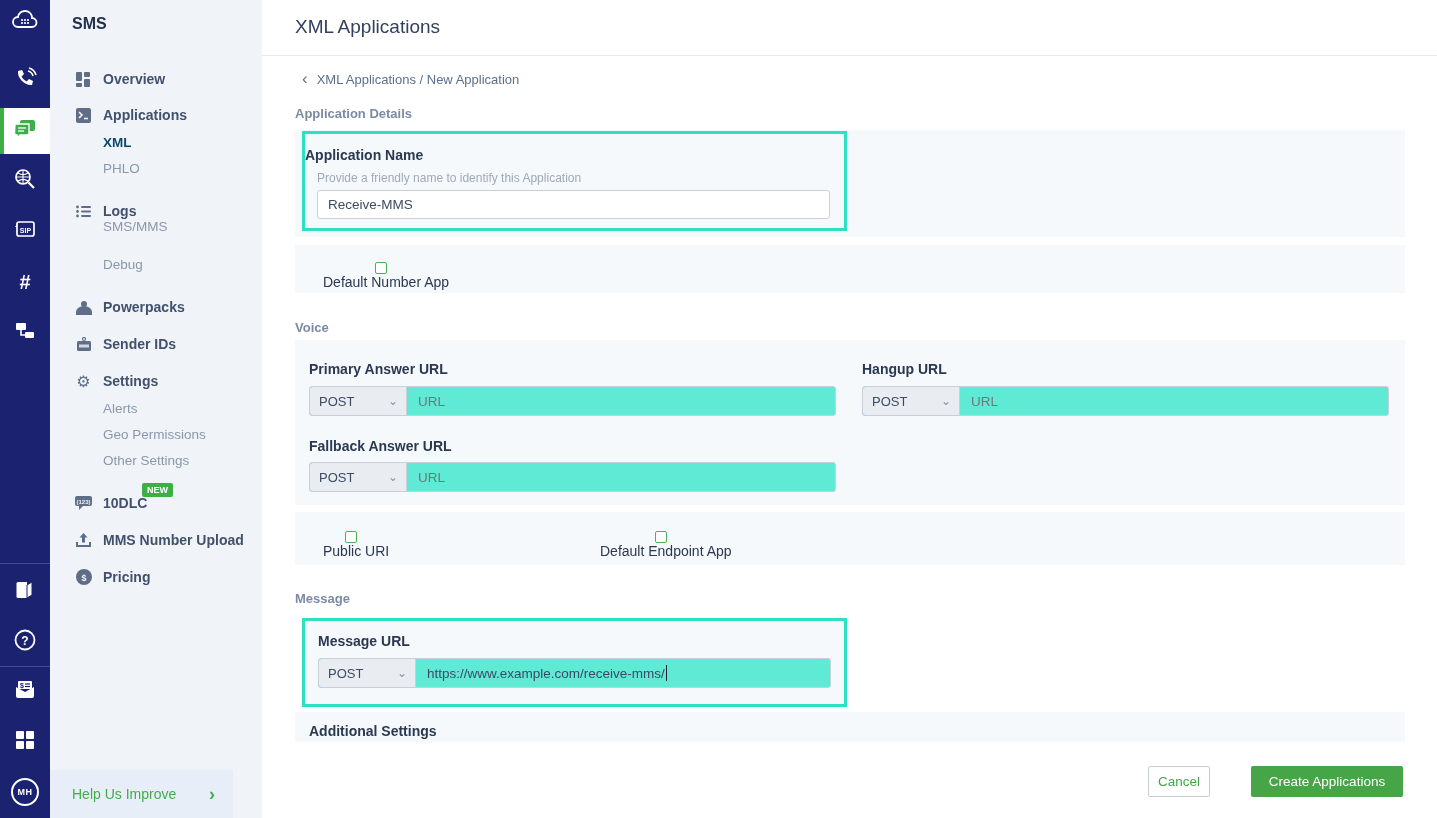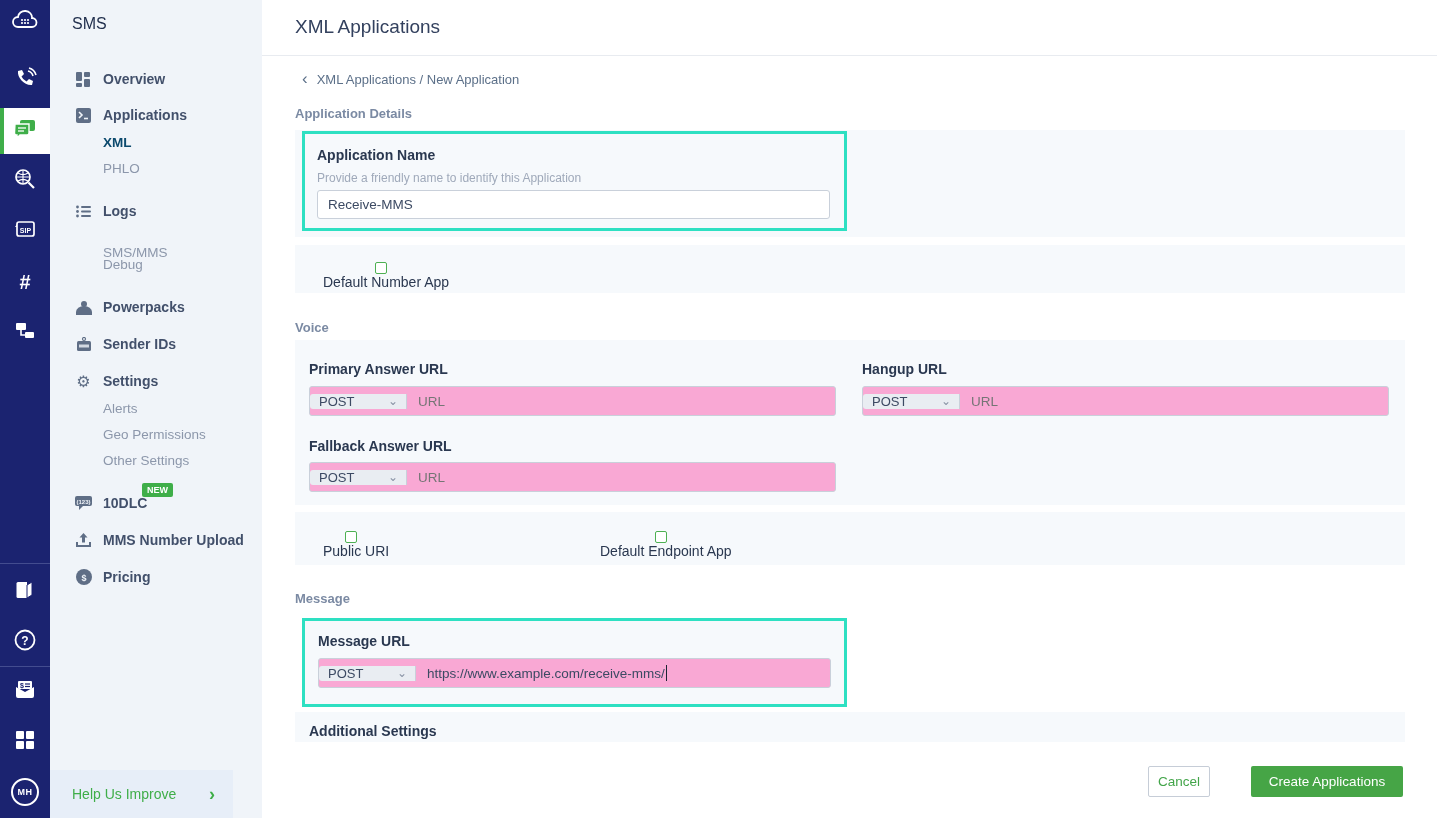--- a/index.html
+++ b/index.html
@@ -13,21 +13,21 @@
   .rail-item.active { background:#fff; }
   .rail-item.active .abar { position:absolute; left:0; top:0; width:4px; height:100%; background:#3fae49; }
   .rail-div { position:absolute; left:0; width:50px; height:1px; background:#434c8f; }
   .glyph { color:#fff; font-weight:bold; }
   .avatar { width:28px; height:28px; border:2px solid #fff; border-radius:50%;
     display:flex; align-items:center; justify-content:center; color:#fff;
     font-size:9px; font-weight:bold; letter-spacing:.5px; }
 
   
   .sidebar { position:absolute; left:50px; top:0; width:212px; height:818px; background:#f0f4f9; }
-  .sb-title { position:absolute; left:22px; top:15px; font-size:16px; font-weight:normal; color:#22304e; }
+  .sb-title { position:absolute; left:22px; top:15px; font-size:16px; font-weight:bold; color:#22304e; }
   .srow { position:absolute; left:0; width:212px; height:22px; display:flex; align-items:center; cursor:pointer; }
   .srow .sicon { position:absolute; left:25px; width:17px; height:17px; display:flex;
     align-items:center; justify-content:center; color:#5f6e86; }
   .srow .slabel { position:absolute; left:53px; font-size:14px; font-weight:bold; color:#42506b; white-space:nowrap; }
   .srow.child .slabel { font-weight:normal; color:#8c97ab; font-size:13.5px; }
   .srow.child.active .slabel { color:#0c4a6e; font-weight:bold; }
   .badge-new { position:absolute; left:92px; top:-9px; background:#3fae49; color:#fff;
     font-size:9px; font-weight:bold; padding:2px 5px; border-radius:2px; }
   .sb-foot { position:absolute; left:0; bottom:0; width:183px; height:48px; background:#e7eef8;
     display:flex; align-items:center; cursor:pointer;text-align:center; }
@@ -44,21 +44,21 @@
 
   .card { position:absolute; background:#f6f9fc; }
   .hl { position:absolute; border:3px solid #2ee0c2; }
   .field-label { font-size:14px; font-weight:bold; color:#2a3850; }
   .helper { font-size:12px; color:#9fa9ba; }
 
   .tinput { height:29px; border:1px solid #c9d0da; border-radius:3px; background:#fff;
     font-size:13.5px; color:#3c4a63; padding:0 10px; font-family:"Liberation Sans", sans-serif; width:100%; }
   .tinput::placeholder { color:#aab3c2; }
 
-  .igroup { position:absolute; height:30px; display:flex; border:1px solid #c9d0da; border-radius:3px; background:#f9a8d4;align-items:center; }
+  .igroup { position:absolute; height:30px; display:flex; border:1px solid #c9d0da; border-radius:3px; background:#5eead4; }
   .sel { width:97px; background:#e9edf2; border-right:1px solid #c9d0da; display:flex;
     align-items:center; padding:0 9px; position:relative; cursor:pointer;
     border-radius:3px 0 0 3px; }
   .sel .selval { font-size:13px; color:#3c4a63; }
   .sel .chev { position:absolute; right:8px; color:#8a94a6; font-size:12px; }
   .igroup input, .igroup .fakeinput { flex:1; border:none; outline:none; font-size:13.5px; color:#3c4a63;
     padding:0 11px; background:transparent; font-family:"Liberation Sans", sans-serif; }
   .fakeinput { display:flex; align-items:center; }
   .caret { display:inline-block; width:1.5px; height:16px; background:#1d2433; margin-left:1px; }
 
@@ -239,21 +239,21 @@
           <rect x="5" y="1" width="10" height="2" rx="1"></rect>
         <circle cx="1.5" cy="6.5" r="1.4"></circle>
           <rect x="5" y="5.5" width="10" height="2" rx="1"></rect>
         <circle cx="1.5" cy="11" r="1.4"></circle>
           <rect x="5" y="10" width="10" height="2" rx="1"></rect>
       </svg>
     </span>
     <span class="slabel">Logs</span>
   </div>
 
-  <div class="srow child" style="top:241px;padding-left:14px;">
+  <div class="srow child" style="top:215px;padding-left:14px;">
     <span class="slabel">SMS/MMS</span>
   </div>
 
   <div class="srow child" style="top:253px;">
     <span class="slabel">Debug</span>
   </div>
 
   <div class="srow parent" style="top:296px;">
     <span class="sicon">
       <svg width="16" height="15" viewBox="0 0 16 15" fill="#5f6e86">
@@ -338,21 +338,21 @@
   <div class="crumb">
     <span class="bchev">‹</span>
     <span>XML Applications / New Application</span>
   </div>
 
   <div class="seclabel" style="left:33px; top:106px;">Application Details</div>
 
   <div class="card" style="left:33px; top:130px; width:1110px; height:107px;"></div>
 
   <div class="hl" style="left:40px; top:131px; width:545px; height:100px;">
-    <div class="field-label" style="position:absolute; left:12px; top:13px;">Application Name</div>
+    <div class="field-label" style="position:absolute; left:0; top:13px;">Application Name</div>
     <div class="helper" style="position:absolute; left:12px; top:37px;">Provide a friendly name to identify this Application</div>
     <input class="tinput" style="position: absolute; left: 12px; top: 56px; width: 513px;" value="Receive-MMS">
   </div>
 
   <div class="card" style="left:33px; top:245px; width:1110px; height:48px;">
     <div class="cbrow" style="left:18px; top:17px;">
       <span class="cb"></span>
       <span class="cblabel">Default Number App</span>
     </div>
   </div>

